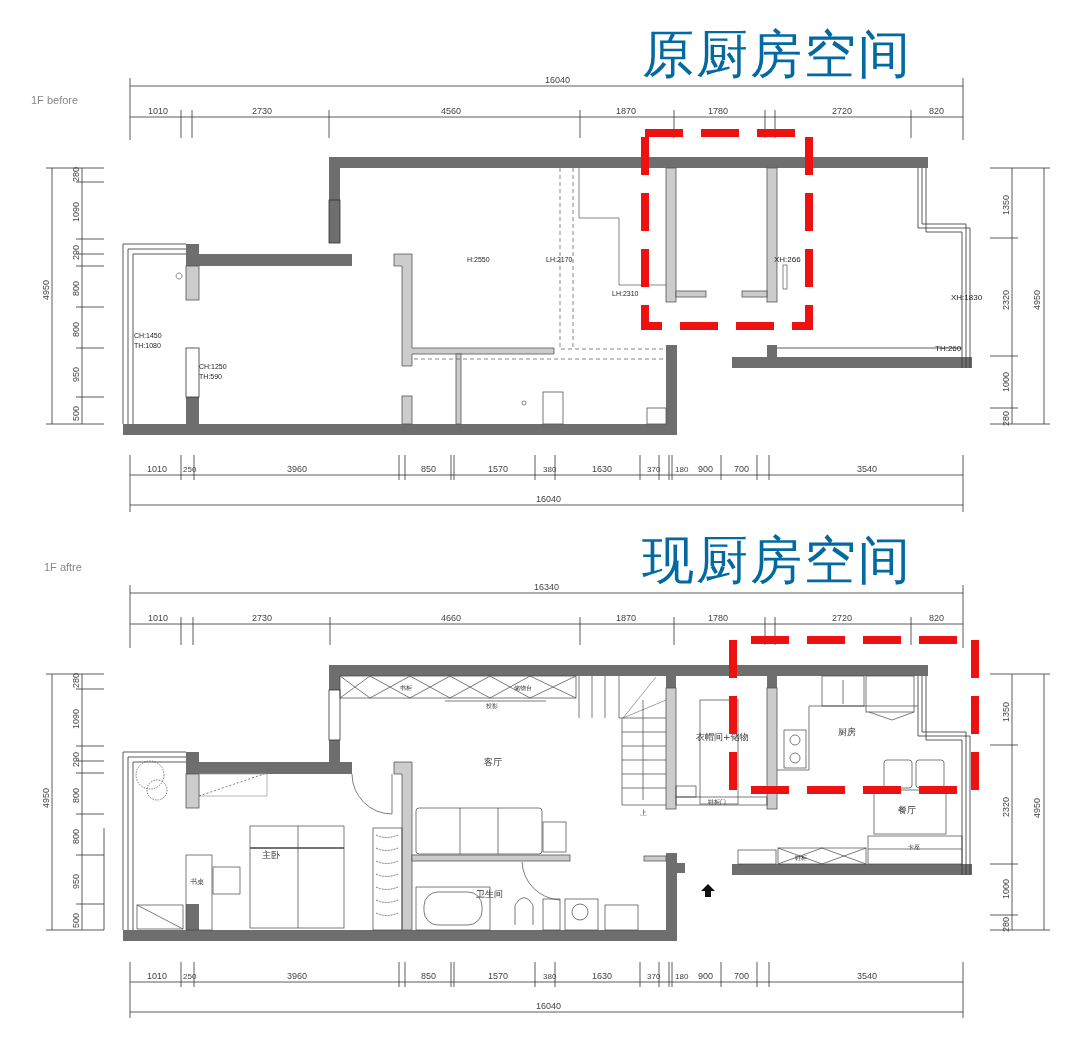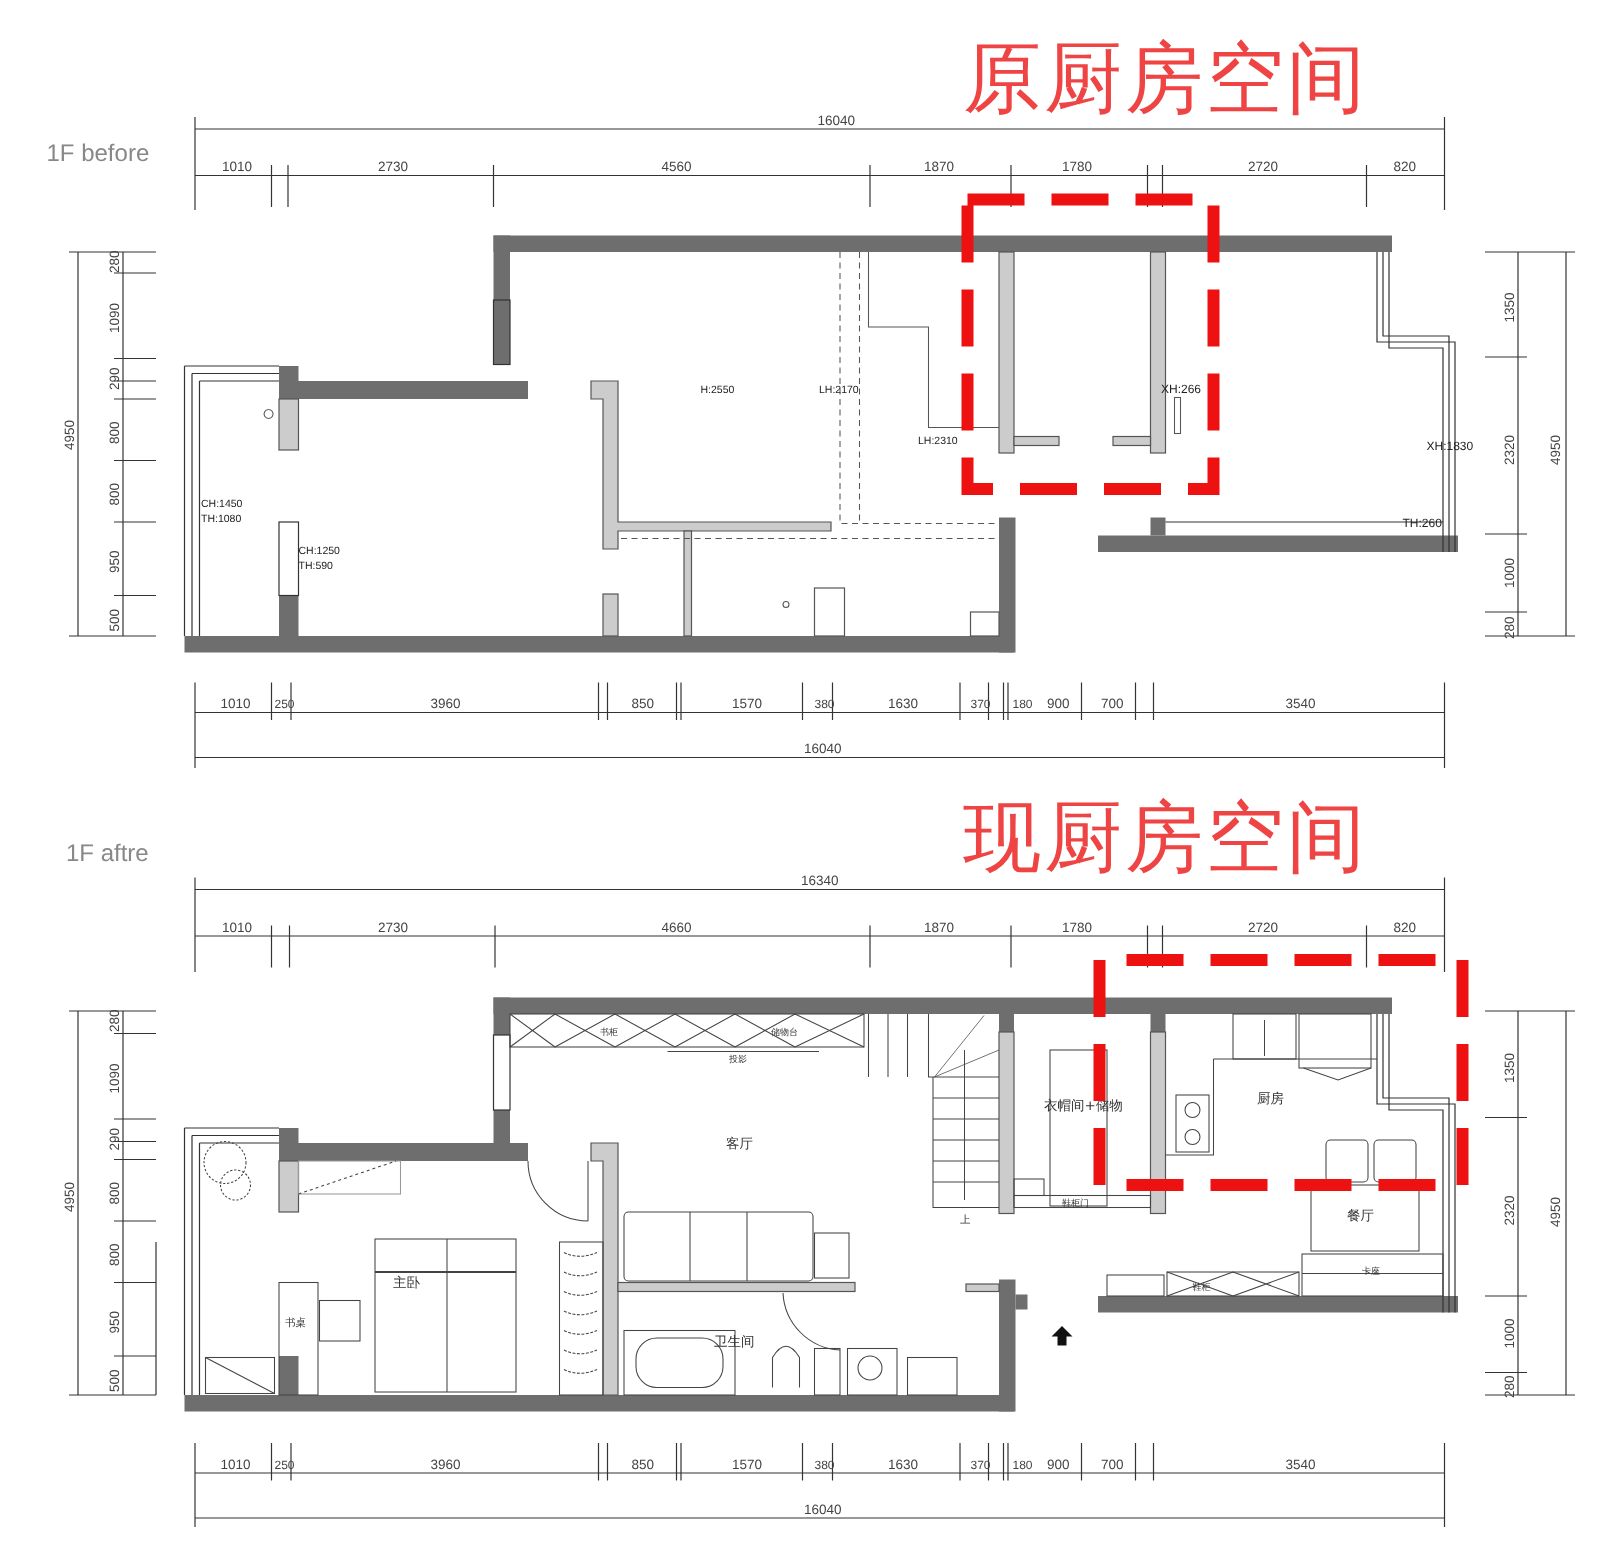--- a/index.html
+++ b/index.html
@@ -1,18 +1,18 @@
 <!DOCTYPE html>
 <html><head>
 <meta charset="utf-8">
 <style>
   html, body { margin:0; padding:0; background:#ffffff; }
   body { width:1072px; height:1040px; position:relative; overflow:hidden; font-family:"DejaVu Sans", sans-serif; }
-  .plan-label { position:absolute; font-family:"Liberation Sans", sans-serif; color:#888; font-size:16px; }
-  .big-title { position:absolute; font-family:Liberation Serif, serif; color:#ef4444; font-size:52px; font-weight:500; letter-spacing:2px; line-height:1; }
+  .plan-label { position:absolute; font-family:"Liberation Sans", sans-serif; color:#888; font-size:11px; }
+  .big-title { position:absolute; font-family:Liberation Sans, sans-serif; color:#0369a1; font-size:52px; font-weight:500; letter-spacing:2px; line-height:1; }
   svg { position:absolute; left:0; top:0; }
   .dim { font-family:"Liberation Sans", sans-serif; font-size:9px; fill:#444; }
   .note { font-family:"Liberation Sans", sans-serif; font-size:7px; fill:#222; }
   .room { font-family:"DejaVu Sans", sans-serif; font-size:9px; fill:#333; }
 </style>
 </head>
 <body>
 
 <div class="plan-label" style="left:31px; top:94px;">1F before</div>
 <div class="plan-label" style="left:44px; top:545px;margin-top:16px;">1F aftre</div>

